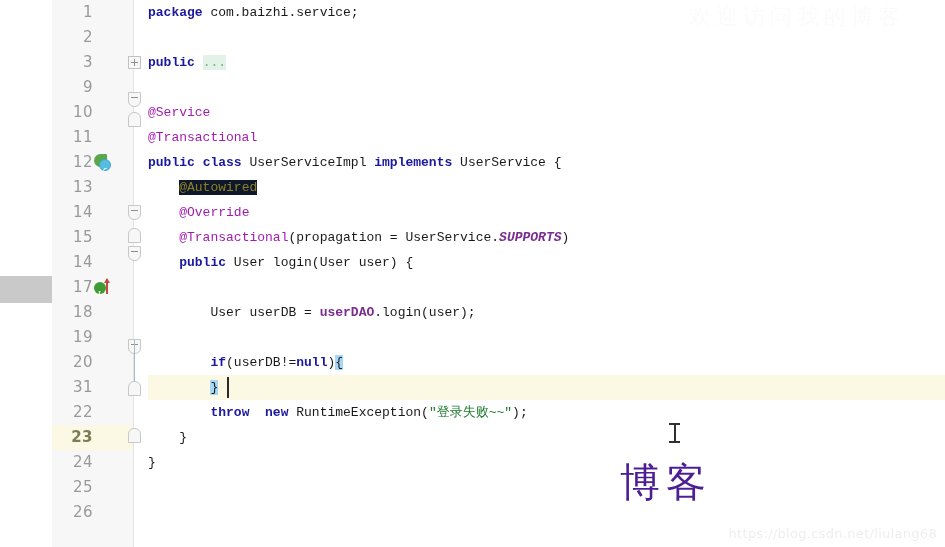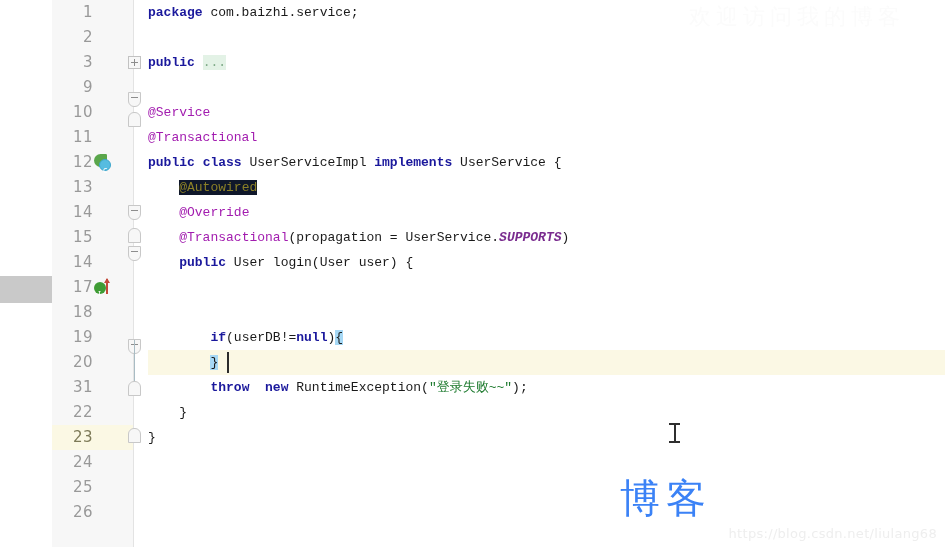--- a/index.html
+++ b/index.html
@@ -61,21 +61,21 @@
     right: 40px;
     top: 0;
     font-size: 15px;
     color: #999999;
     font-family: "DejaVu Sans", "Liberation Sans", sans-serif;
     text-align: right;
     width: 40px;
     letter-spacing: 0.5px;
   }
   .grow.caret .lineno { color: #7d7a58; }
-  .grow.caret { background: #fbf8e4; }
+  .grow.caret { background: #fbf8e4; font-weight: bold; }
 
   
   .g-icon {
     position: absolute;
     left: 42px;
     top: 4px;
     width: 18px; height: 18px;
   }
   .spring-bean {
     position: relative;
@@ -269,25 +269,24 @@
     font-size: 22px;
     color: #fbfbfb;
     font-family: "DejaVu Sans", "Liberation Sans", sans-serif;
     letter-spacing: 5px;
     white-space: nowrap;
   }
   .wm-mid {
     position: absolute;
     left: 620px; top: 455px;
     font-size: 40px;
-    color: #3b82f6;
+    color: #4c1d95;
     font-family: "DejaVu Sans", "Liberation Sans", sans-serif;
     letter-spacing: 6px;
     white-space: nowrap;
-    margin-top: 16px;
   }
 </style>
 </head>
 <body>
 
 <div id="editor">
 
   <div class="left-strip">
     <div class="left-marker"></div>
   </div>
@@ -400,20 +399,21 @@
 
 
       <div class="cl"><span>    </span><span class="ann">@Override</span></div>
 
       <div class="cl"><span>    </span><span class="ann">@Transactional</span><span class="txt">(propagation = UserService.</span><span class="const">SUPPORTS</span><span class="txt">)</span></div>
 
       <div class="cl"><span>    </span><span class="kw">public</span><span class="txt"> User login(User user) {</span></div>
 
       <div class="cl"><span>        </span></div>
 
+      <div class="cl"><span>        </span><span class="txt">User userDB = </span><span class="fld">userDAO</span><span class="txt">.login(user);</span></div>
 
       <div class="cl"></div>
 
       <div class="cl"><span>        </span><span class="kw">if</span><span class="txt">(userDB!=</span><span class="kw">null</span><span class="txt">)</span><span class="brace-hl">{</span></div>
 
 
       <div class="cl caret"><span>        </span><span class="brace-hl">}</span><span class="caret-bar" style="left:79px"></span></div>
 
       <div class="cl"><span>        </span><span class="kw">throw</span><span>  </span><span class="kw">new</span><span class="txt"> RuntimeException(</span><span class="str">"登录失败~~"</span><span class="txt">);</span></div>
 

